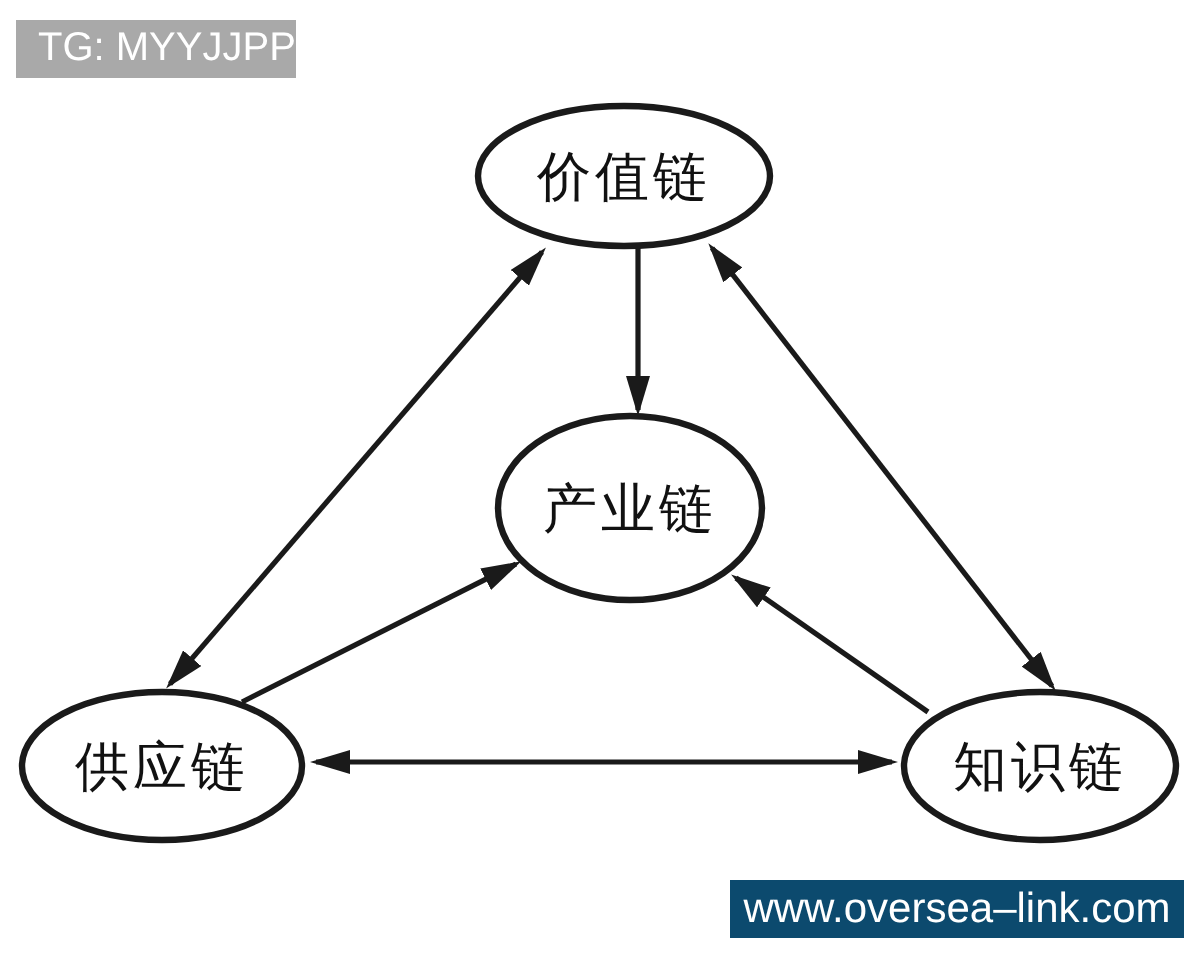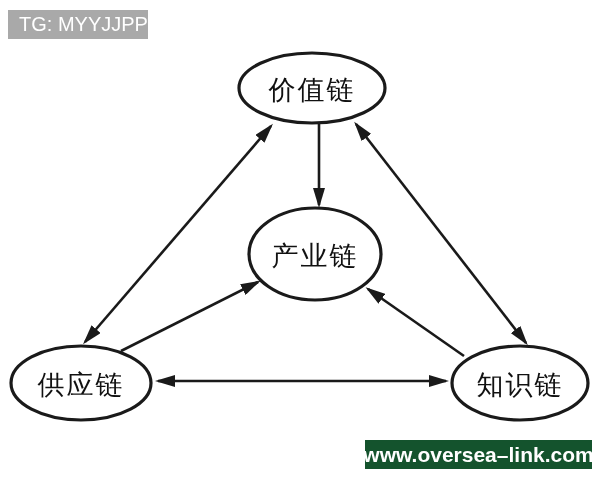--- a/index.html
+++ b/index.html
@@ -81,15 +81,15 @@
         <text x="81" y="384" text-anchor="middle" dominant-baseline="central" class="node-label" fill="#111111">供应链</text>
       </g>
       <g>
         <ellipse cx="520" cy="383" rx="68" ry="37" fill="#ffffff" stroke="#1a1a1a" stroke-width="3.2"></ellipse>
         <text x="520" y="384" text-anchor="middle" dominant-baseline="central" class="node-label" fill="#111111">知识链</text>
       </g>
     </svg>
 
   <div class="badge badge-tg" style="background: rgb(169, 169, 169); color: rgb(255, 255, 255);">TG: MYYJJPP</div>
 
-  <div class="badge badge-site" style="background: #14532d; color: rgb(255, 255, 255); font-weight: bold;">www.oversea–link.com</div>
+  <div class="badge badge-site" style="background: #0c4a6e; color: rgb(255, 255, 255);">www.oversea–link.com</div>
 
 </div>
 
 </body></html>

